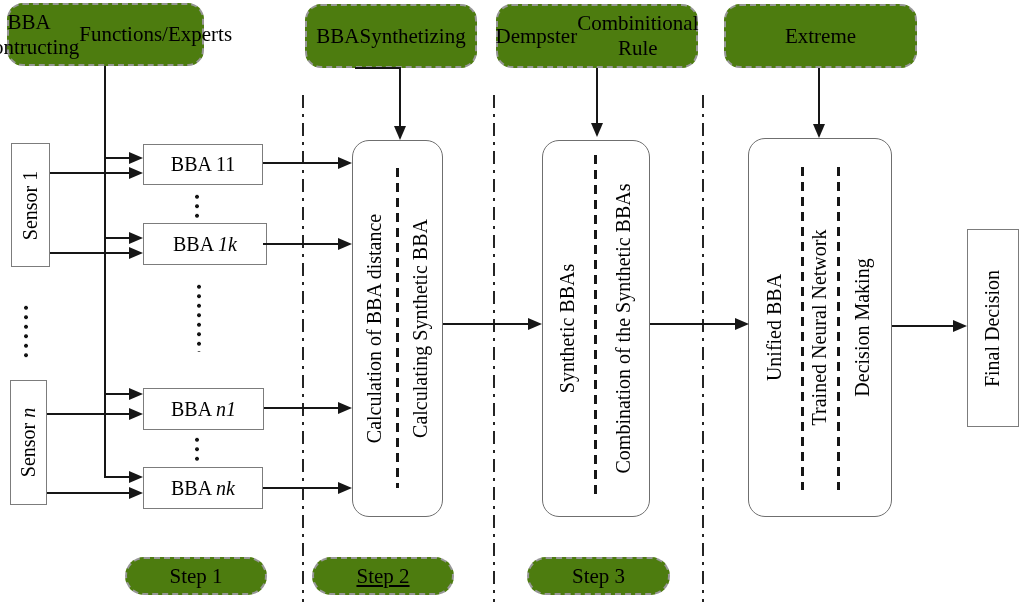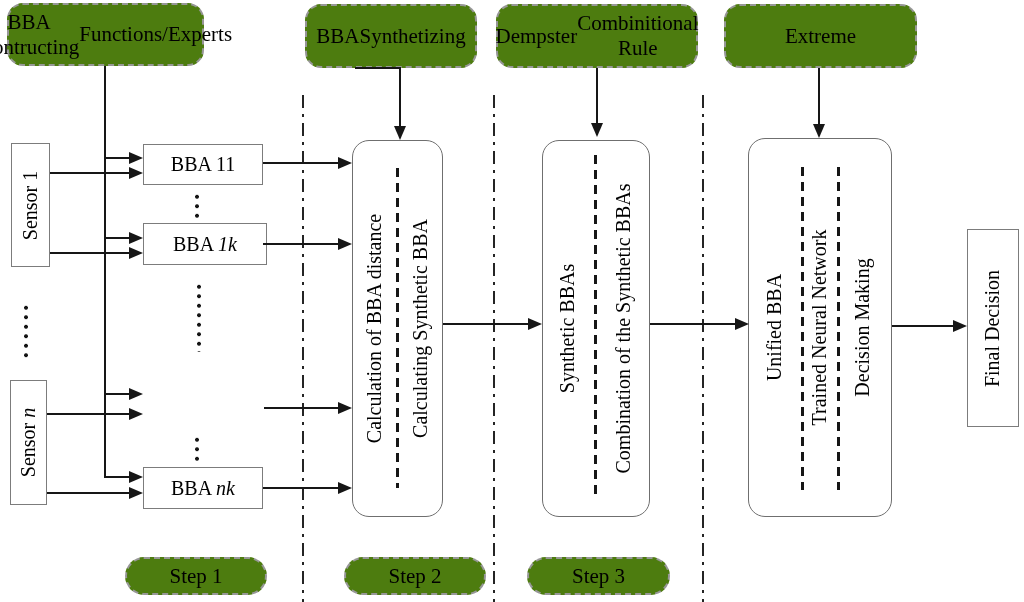--- a/index.html
+++ b/index.html
@@ -67,20 +67,23 @@
   </div>
   <div class="rbox vert" style="left:10px;top:380px;width:37px;height:125px;">
     <span><span>Sensor </span><span class="it">n</span></span>
   </div>
 
   <div class="rbox" style="left:143px;top:144px;width:120px;height:41px;">
     <span><span>BBA </span><span>11</span></span>
   </div>
   <div class="rbox" style="left:143px;top:223px;width:124px;height:42px;text-align:right;">
     <span><span>BBA </span><span class="it">1k</span></span>
+  </div>
+  <div class="rbox" style="left:143px;top:388px;width:121px;height:42px;">
+    <span><span>BBA </span><span class="it">n1</span></span>
   </div>
   <div class="rbox" style="left:143px;top:467px;width:120px;height:42px;">
     <span><span>BBA </span><span class="it">nk</span></span>
   </div>
 
   <div class="vdots" style="left:23px;top:303px;height:56px;"></div>
   <div class="vdots" style="left:194px;top:192px;height:27px;"></div>
   <div class="vdots" style="left:196px;top:282px;height:70px;"></div>
   <div class="vdots" style="left:194px;top:435px;height:27px;"></div>
 
@@ -159,20 +162,20 @@
   <div class="hl" style="left:443px;top:323px;width:85px;"></div>
   <div class="arr-r" style="left:528px;top:318px;"></div>
   <div class="hl" style="left:650px;top:323px;width:85px;"></div>
   <div class="arr-r" style="left:735px;top:318px;"></div>
   <div class="hl" style="left:892px;top:325px;width:61px;"></div>
   <div class="arr-r" style="left:953px;top:320px;"></div>
 
   <div class="dbox pill" style="left:125px;top:557px;width:142px;height:38px;">
     <span>Step 1</span>
   </div>
-  <div class="dbox pill" style="left:344px;top:557px;width:142px;height:38px;">
+  <div class="dbox pill" style="left:312px;top:557px;width:142px;height:38px;text-decoration:underline;">
     <span>Step 2</span>
   </div>
   <div class="dbox pill" style="left:527px;top:557px;width:143px;height:38px;">
     <span>Step 3</span>
   </div>
 
 </div>
 
 </body></html>

